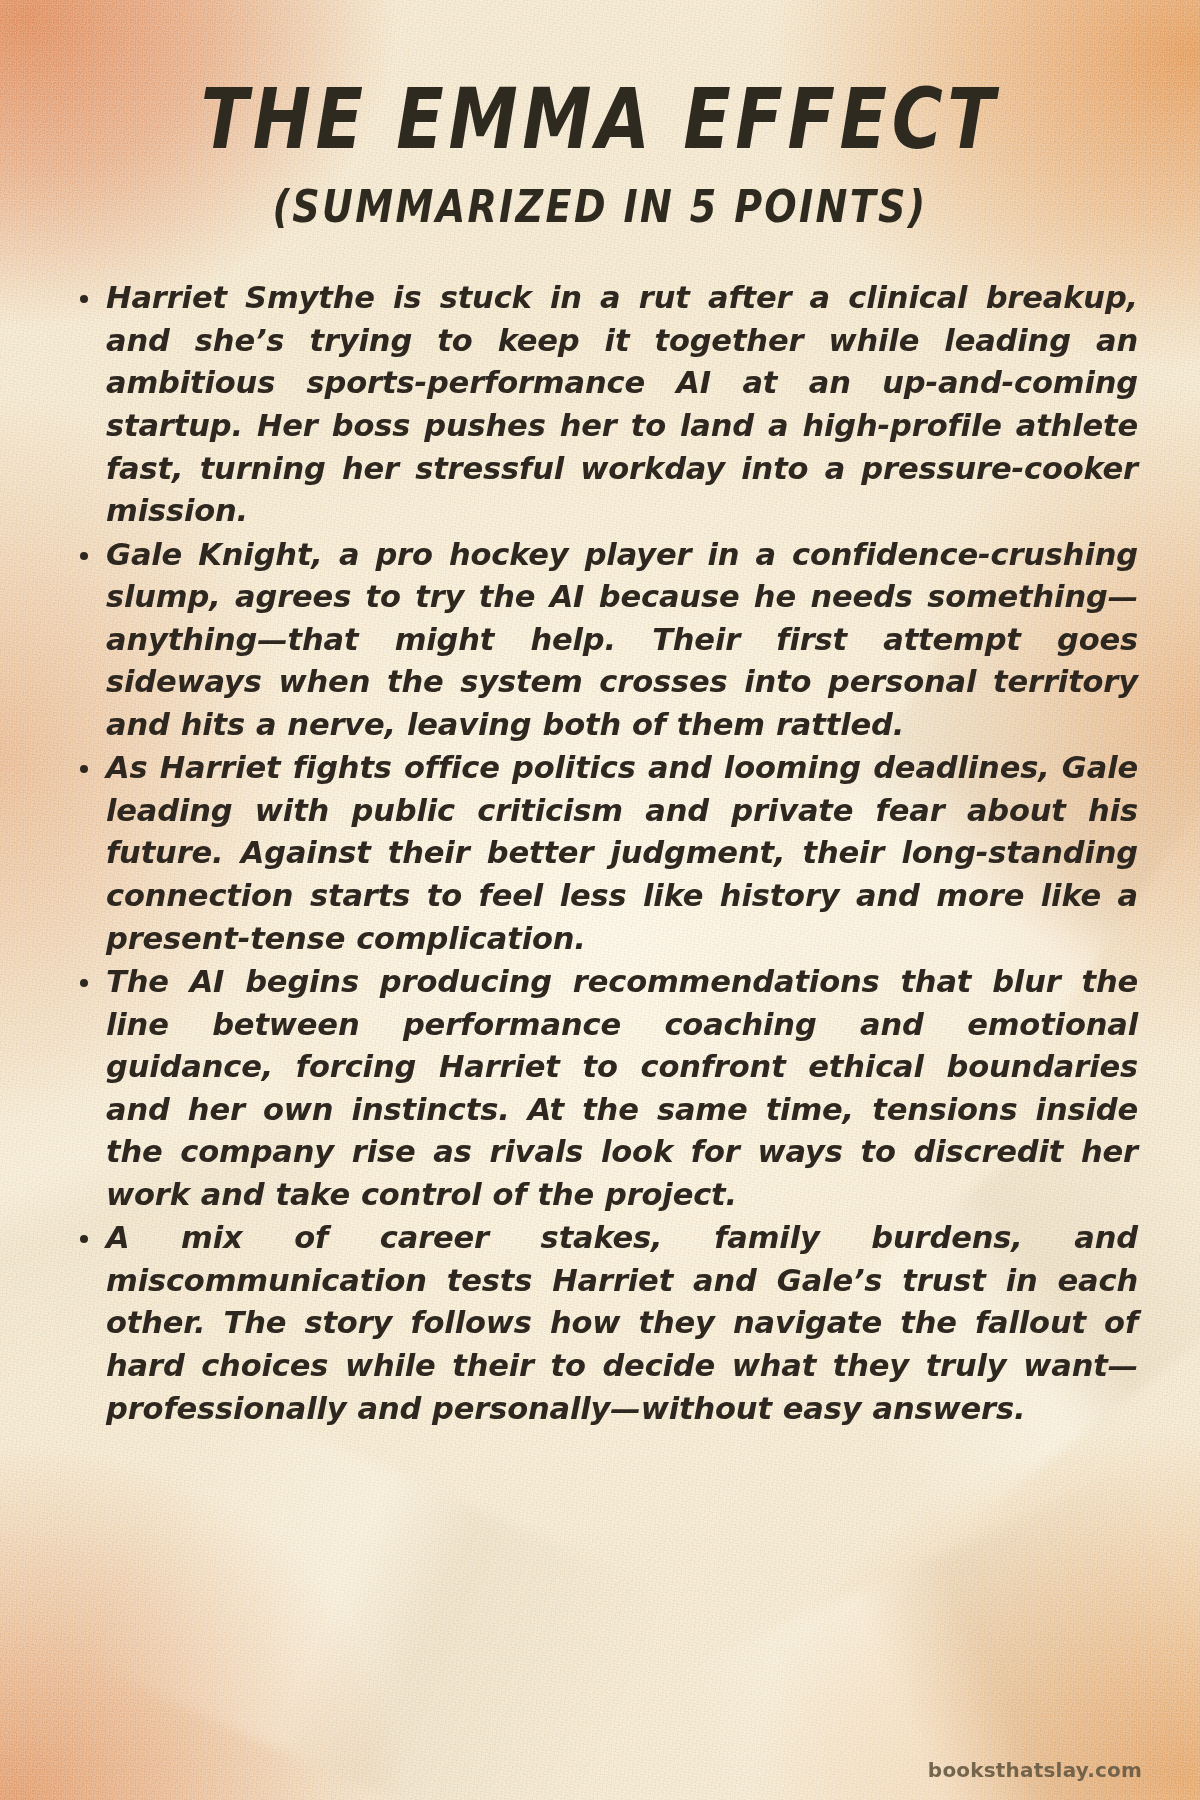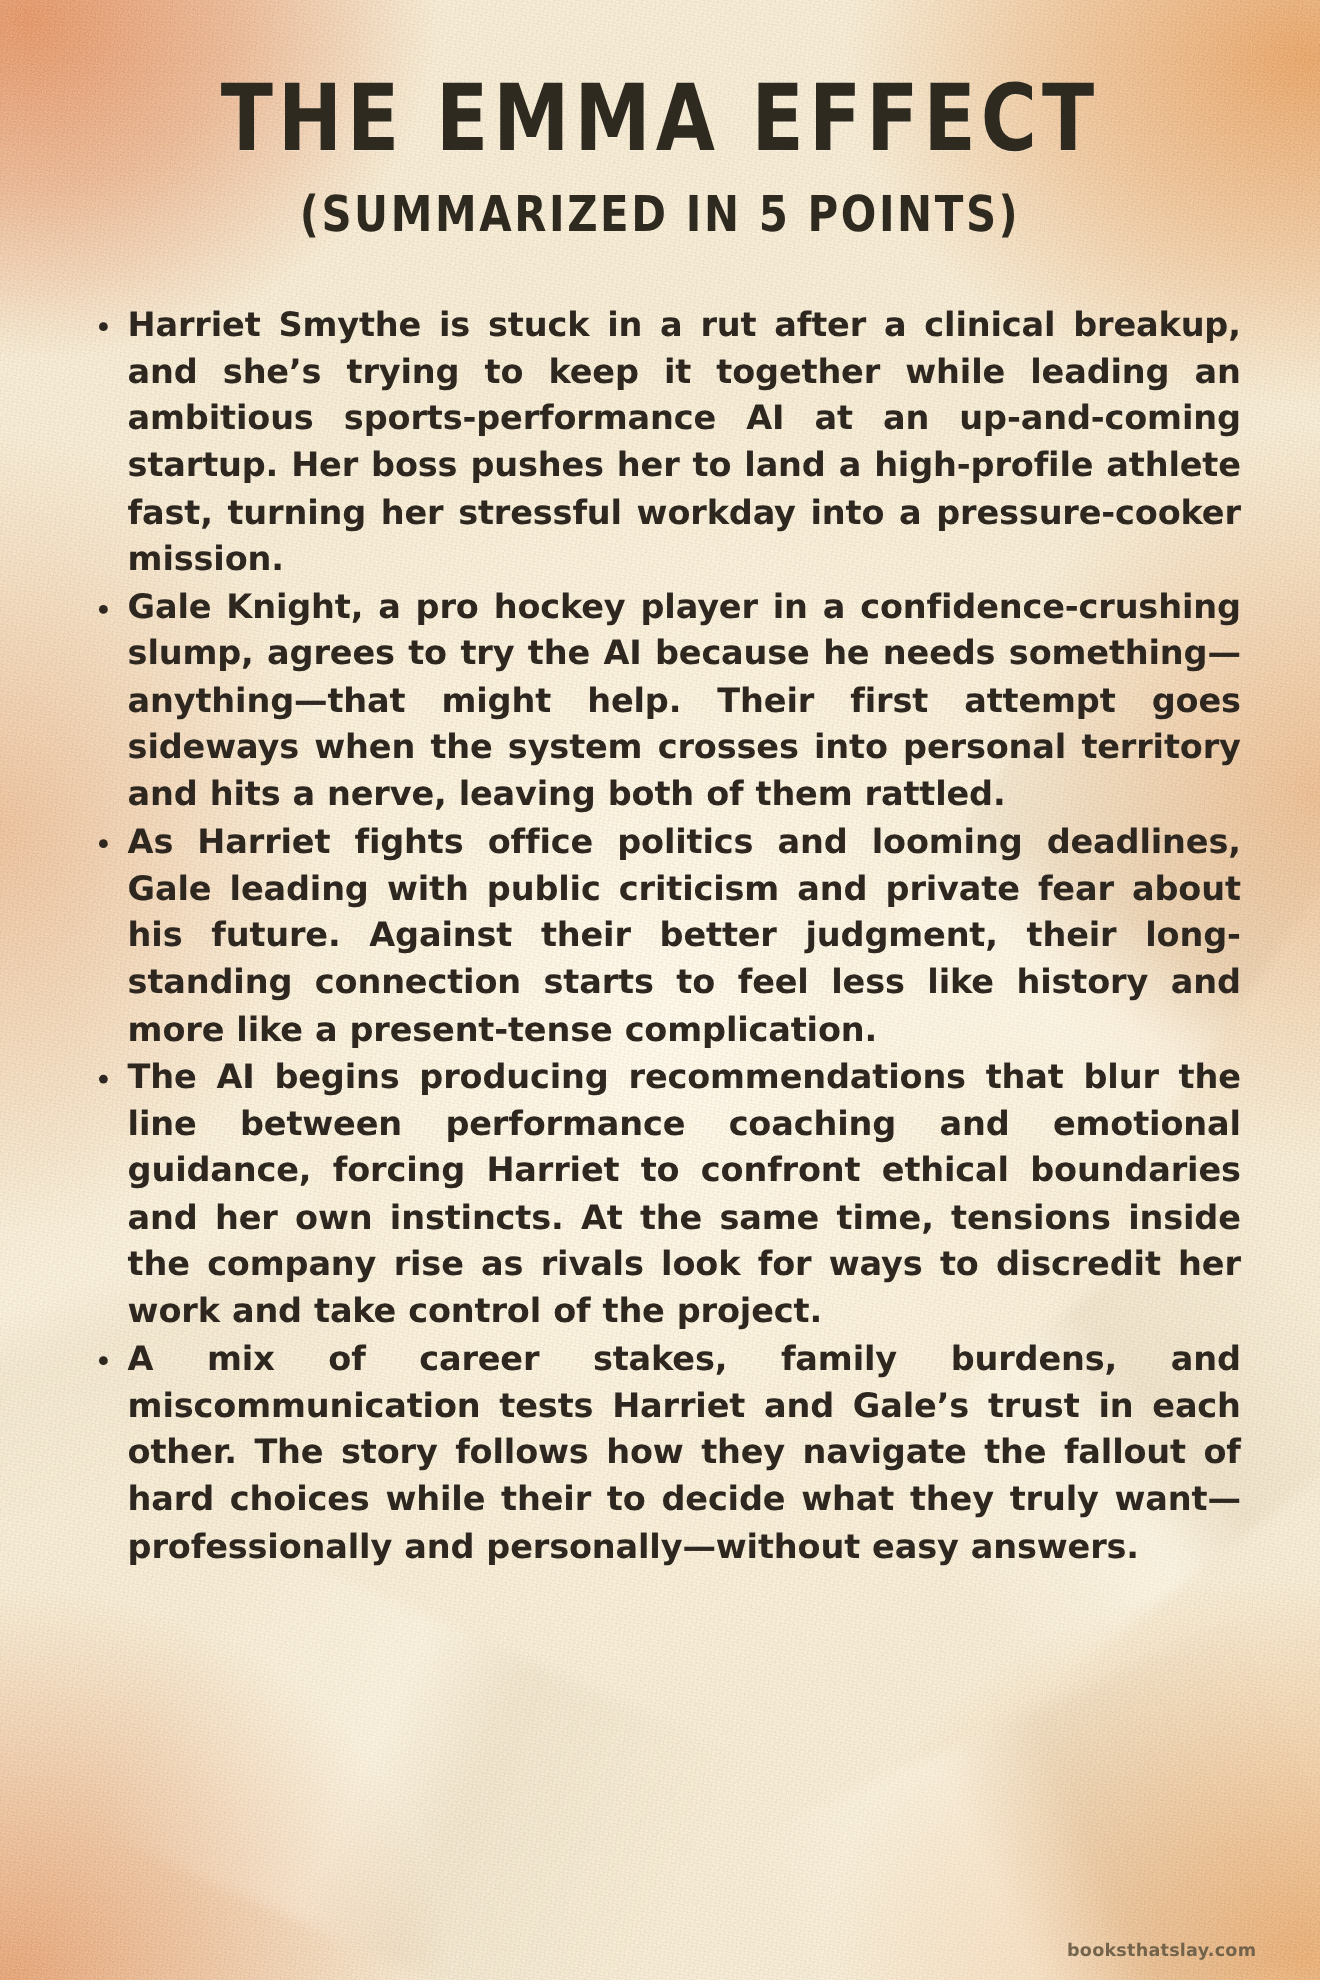--- a/index.html
+++ b/index.html
@@ -86,22 +86,23 @@
   .c1 { left: 760px; top: 700px;  width: 460px; height: 300px; transform: rotate(-56deg); filter: blur(4px); }
   .c2 { left: 820px; top: 1180px; width: 420px; height: 260px; transform: rotate(-38deg); filter: blur(5px); }
   .c3 { left: 120px; top: 1480px; width: 520px; height: 300px; transform: rotate(24deg);  filter: blur(6px); opacity:.7; }
   .c4 { left: 700px; top: 1560px; width: 520px; height: 300px; transform: rotate(-24deg); filter: blur(6px); opacity:.8; }
   .c5 { left: -60px; top: 980px;  width: 320px; height: 420px; transform: rotate(70deg);  filter: blur(7px); opacity:.45; }
 
   
   .content {
     position: relative;
     z-index: 10;
-    padding: 4px 58px;
+    padding: 16px 58px;
     box-sizing: border-box;
+    font-style: italic;
   }
 
   #page-title {
     margin: 0;
     padding-top: 62px;
     text-align: center;
     color: #2f2a20;
     font-family: "Liberation Sans Narrow", "DejaVu Sans Condensed", "Liberation Sans", sans-serif;
     font-weight: 700;
     font-size: 84px;
@@ -123,21 +124,21 @@
     font-size: 45px;
     line-height: 1;
     letter-spacing: 2.5px;
     text-transform: uppercase;
     transform: scaleX(0.94);
     transform-origin: center;
   }
 
   ul#summary-list {
     list-style: none;
-    margin: 14px;
+    margin: 4px;
     padding: 44px 0 0 0;
   }
 
   li.summary-point {
     position: relative;
     color: #2d2720;
     font-family: "DejaVu Sans", "Liberation Sans", sans-serif;
     font-weight: 700;
     font-size: 30.5px;
     line-height: 1.395;
@@ -165,21 +166,21 @@
   li.summary-point .txt { display: inline; }
 
   #footer-watermark {
     position: absolute;
     right: 58px;
     bottom: 18px;
     z-index: 11;
     color: #6a5c45;
     font-family: "DejaVu Sans", "Liberation Sans", sans-serif;
     font-weight: 600;
-    font-size: 16px;
+    font-size: 20px;
     letter-spacing: 0.2px;
     opacity: 0.92;
   }
 </style>
 </head>
 <body>
 
 <div id="poster">
 
   <div class="bg-base"></div>

